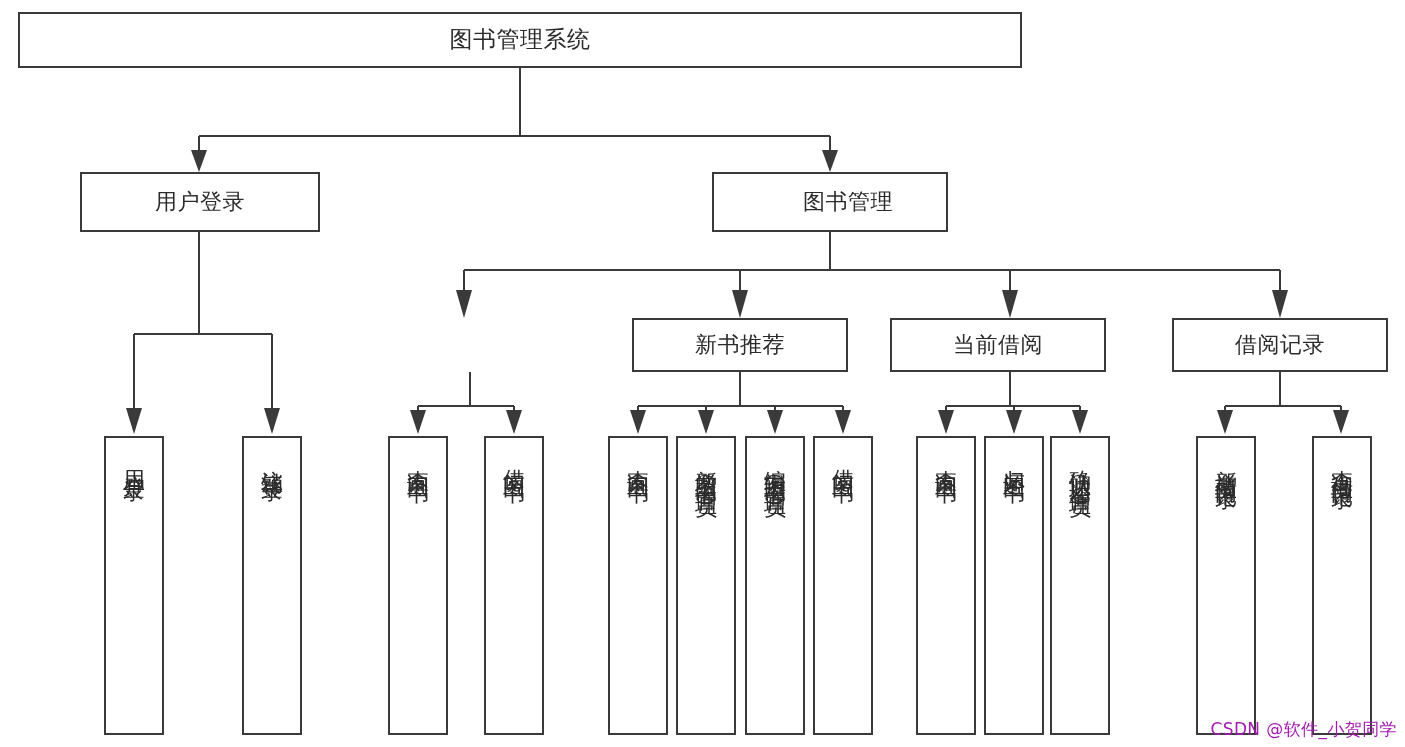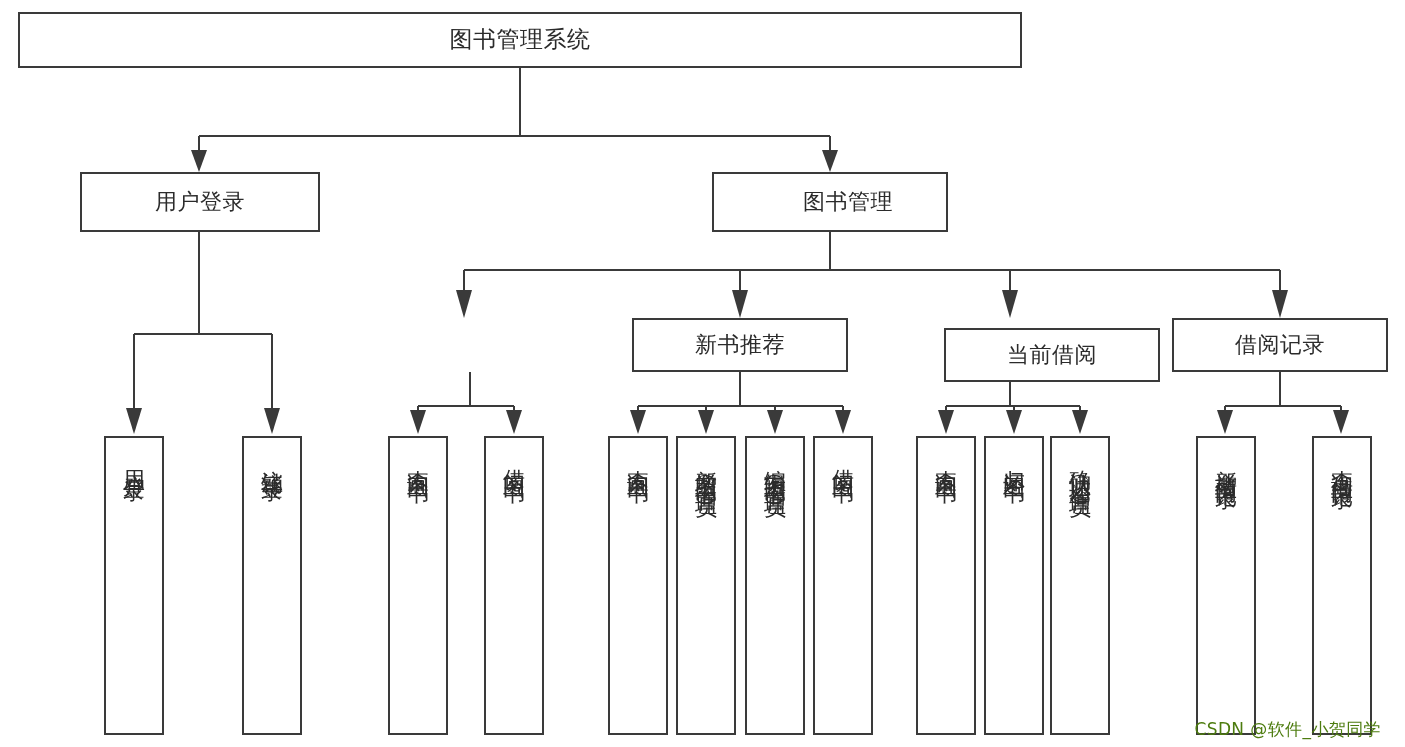--- a/index.html
+++ b/index.html
@@ -71,24 +71,24 @@
     writing-mode: vertical-rl;
     text-orientation: upright;
     font-size: 22px;
     line-height: 1.0;
     letter-spacing: 4px;
     white-space: nowrap;
   }
   
   #watermark {
     position: absolute;
-    right: 24px;
+    right: 8px;
     bottom: 6px;
     font-size: 17px;
-    color: #4d7c0f;
+    color: #a21caf;
     letter-spacing: 0.4px;
     user-select: none;
     white-space: nowrap;
   }
 </style>
 </head>
 <body>
 
 <div id="canvas">
 
@@ -161,21 +161,21 @@
   <div class="node horiz" style="left:80px; top:172px; width:240px; height:60px;">
     <span class="node-label">用户登录</span>
   </div>
   <div class="node horiz" style="left:712px; top:172px; width:236px; height:60px;padding-left:36px;">
     <span class="node-label">图书管理</span>
   </div>
 
   <div class="node horiz" style="left:632px; top:318px; width:216px; height:54px;">
     <span class="node-label">新书推荐</span>
   </div>
-  <div class="node horiz" style="left:944px; top:318px; width:216px; height:54px;margin-top:10px;">
+  <div class="node horiz" style="left:890px; top:318px; width:216px; height:54px;">
     <span class="node-label">当前借阅</span>
   </div>
   <div class="node horiz" style="left:1172px; top:318px; width:216px; height:54px;align-items:center;">
     <span class="node-label">借阅记录</span>
   </div>
 
   <div class="node vert" style="left:104px; top:436px; width:60px; height:299px;">
     <span class="node-label">用户登录</span>
   </div>
   <div class="node vert" style="left:242px; top:436px; width:60px; height:299px;">

